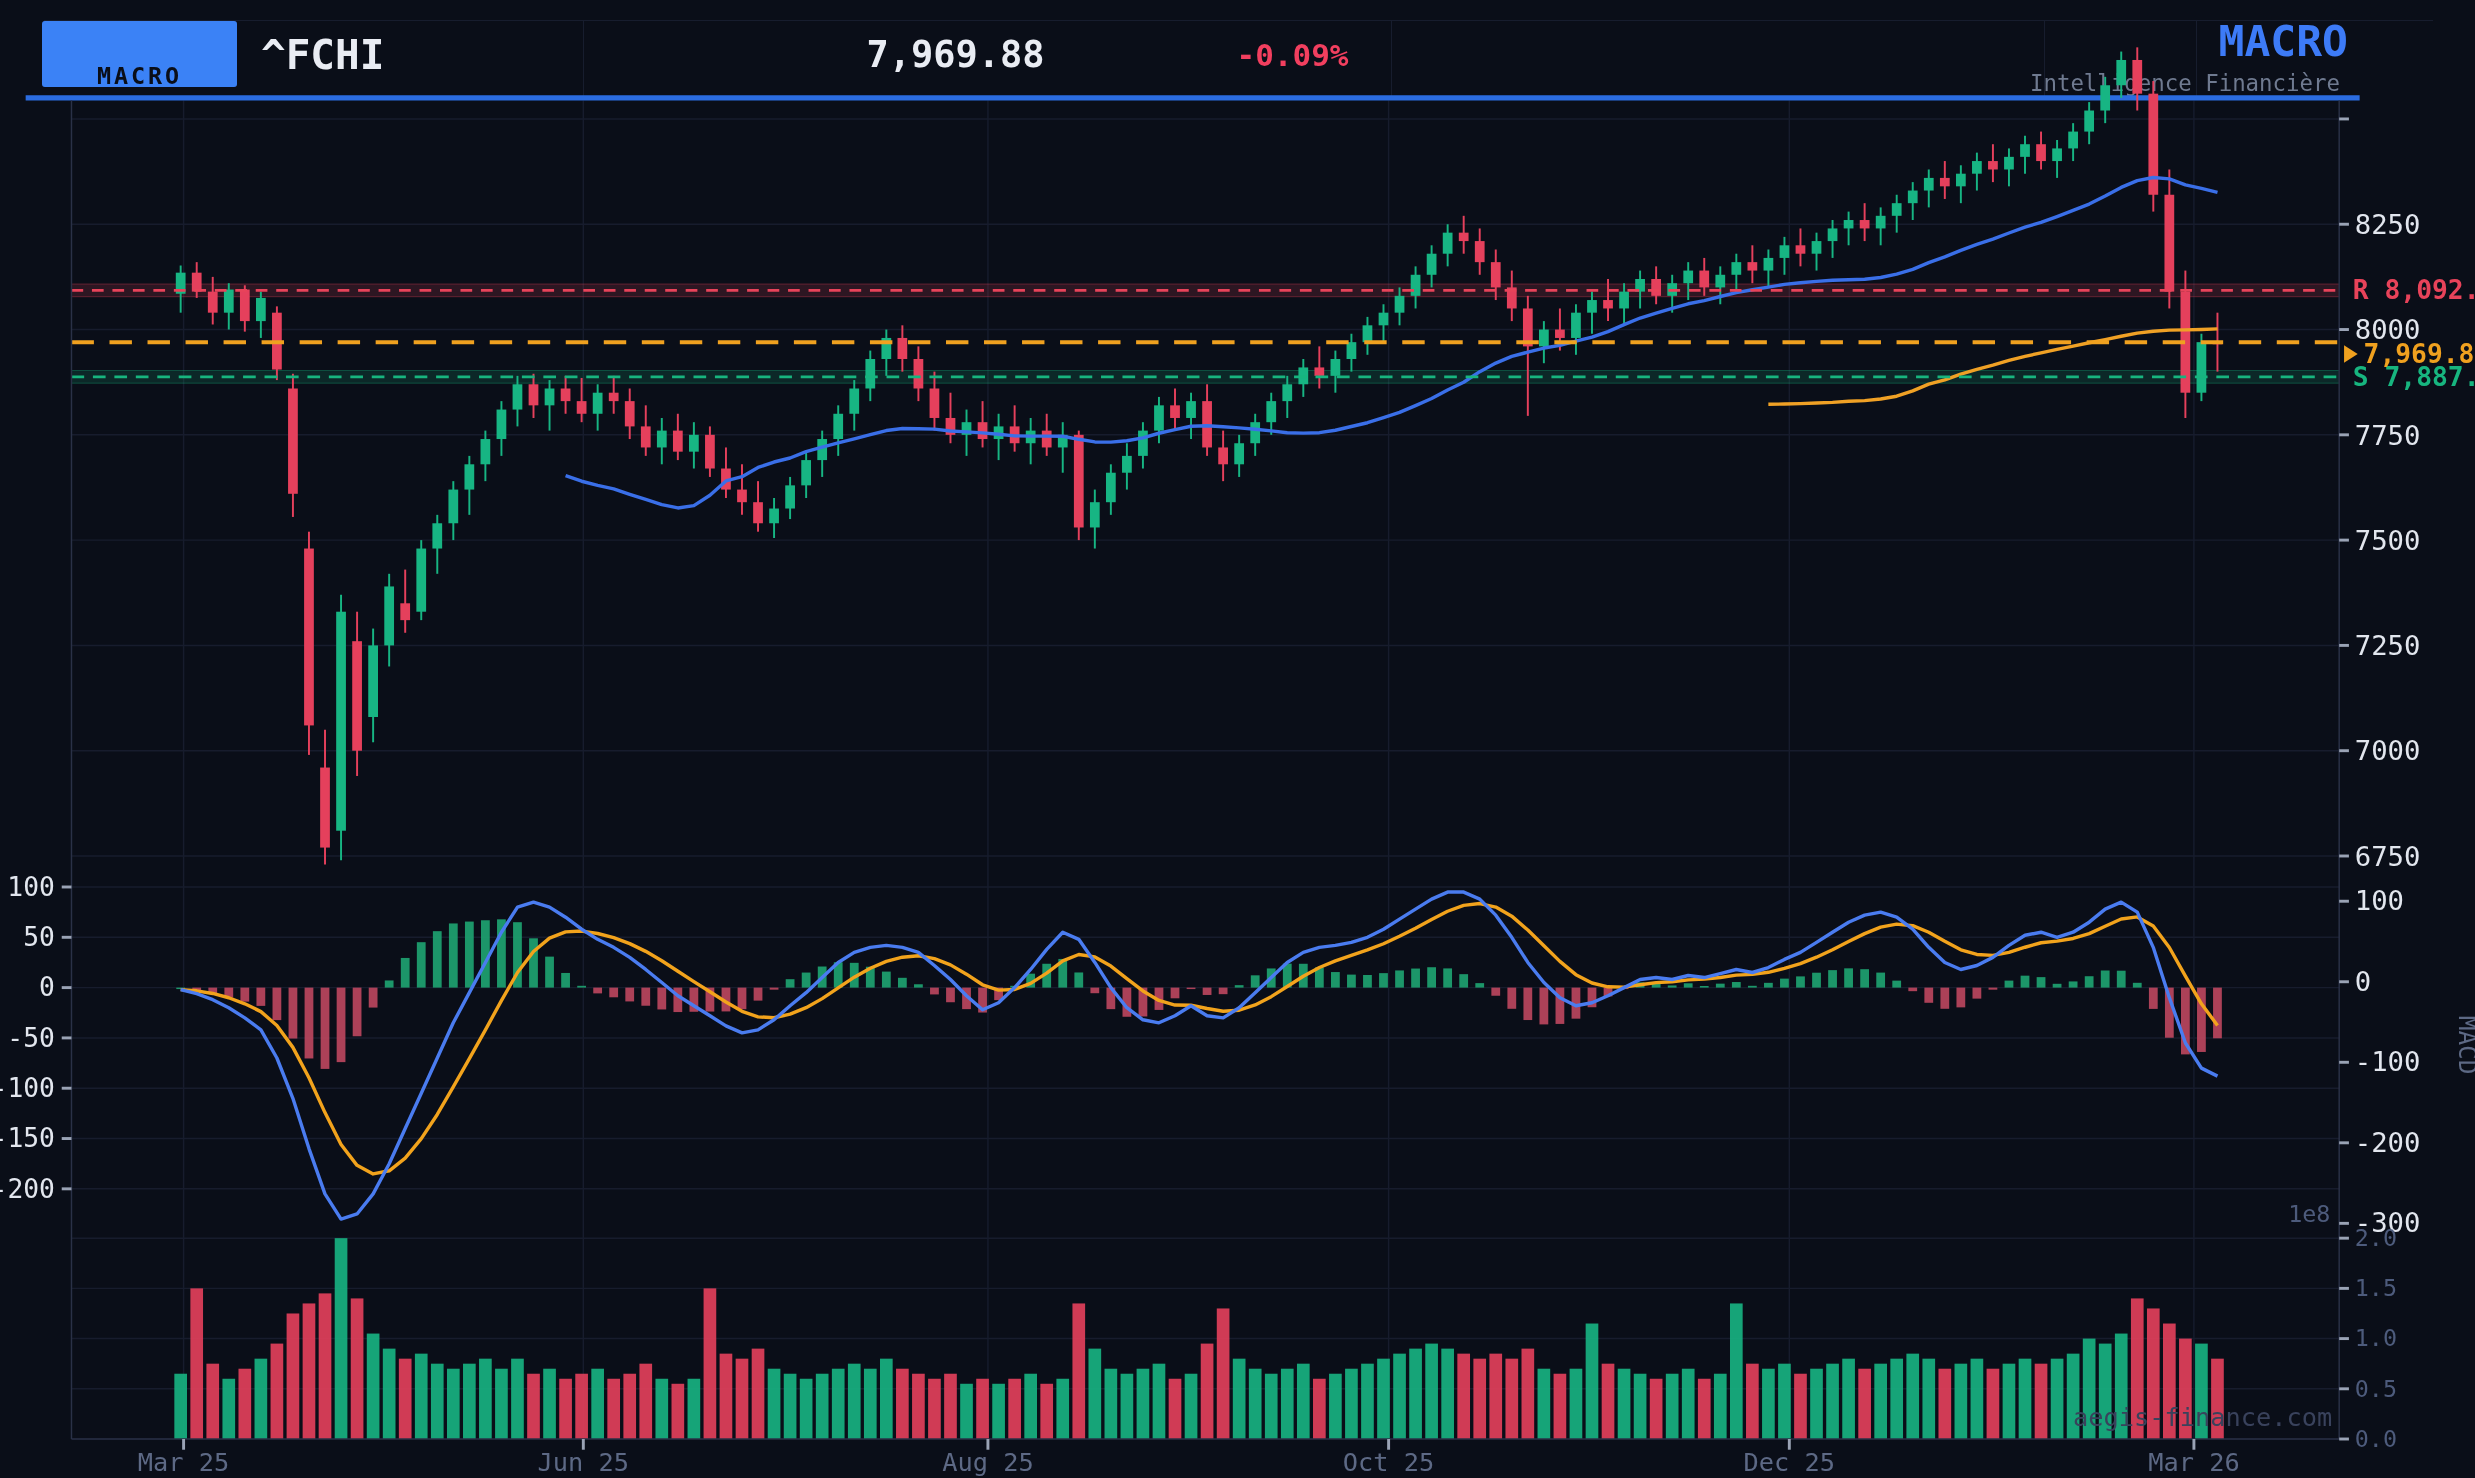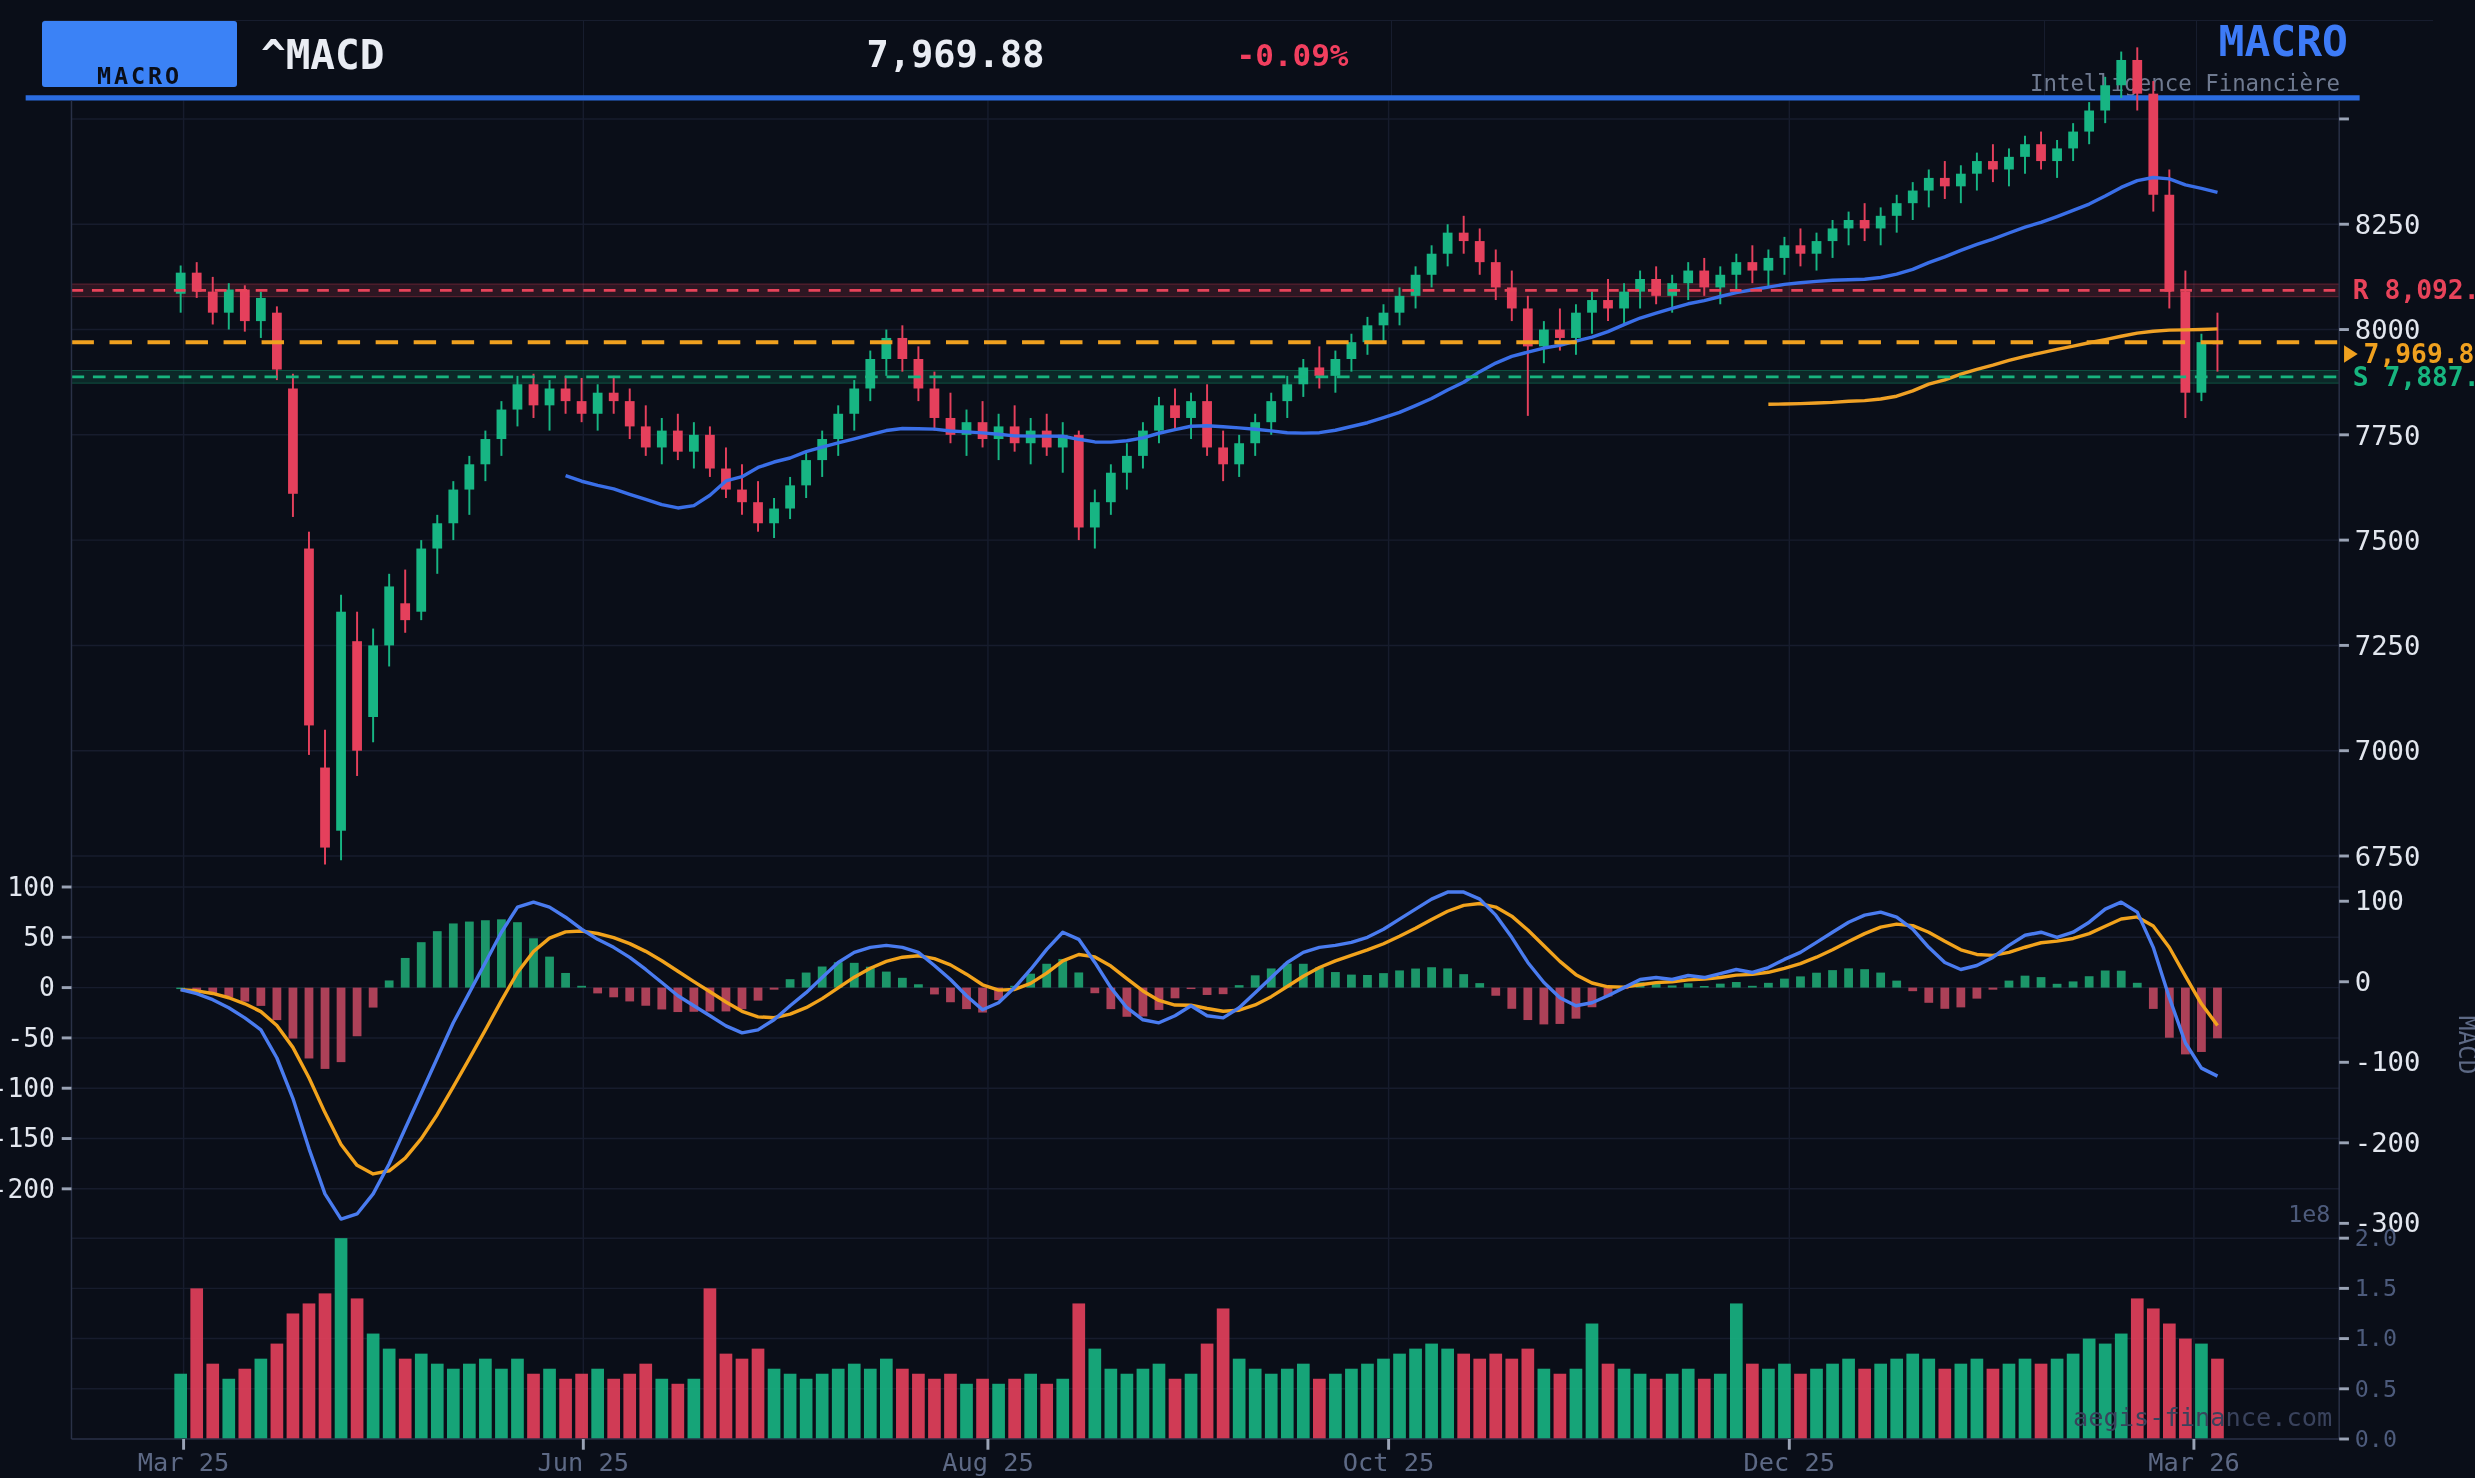--- a/index.html
+++ b/index.html
@@ -29,21 +29,21 @@
   <div id="header">
     <div class="hline" style="left:44px;top:19.5px;width:2389px;height:1px;"></div>
     <div class="hline" style="left:583px;top:20.5px;width:1px;height:79px;"></div>
     <div class="hline" style="left:1391px;top:20.5px;width:1px;height:79px;"></div>
     <div class="hline" style="left:2044px;top:20.5px;width:1px;height:79px;"></div>
     <div class="hline" style="left:2196px;top:20.5px;width:1px;height:79px;"></div>
 
     <div class="macro-btn">
       <span>MACRO</span>
     </div>
-    <div class="symbol">^MACD</div>
+    <div class="symbol">^FCHI</div>
     <div class="price">7,969.88</div>
     <div class="change">-0.09%</div>
     <div class="brand">MACRO</div>
     <div class="brand-sub">Intelligence Financière</div>
   </div>
 
   <svg id="chart" width="2475" height="1478" viewBox="0 0 2538 1516">
       <line x1="188" y1="103" x2="188" y2="1476" stroke="#171c2d" stroke-width="1.5"></line>
       <line x1="598" y1="103" x2="598" y2="1476" stroke="#171c2d" stroke-width="1.5"></line>
       <line x1="1013" y1="103" x2="1013" y2="1476" stroke="#171c2d" stroke-width="1.5"></line>

